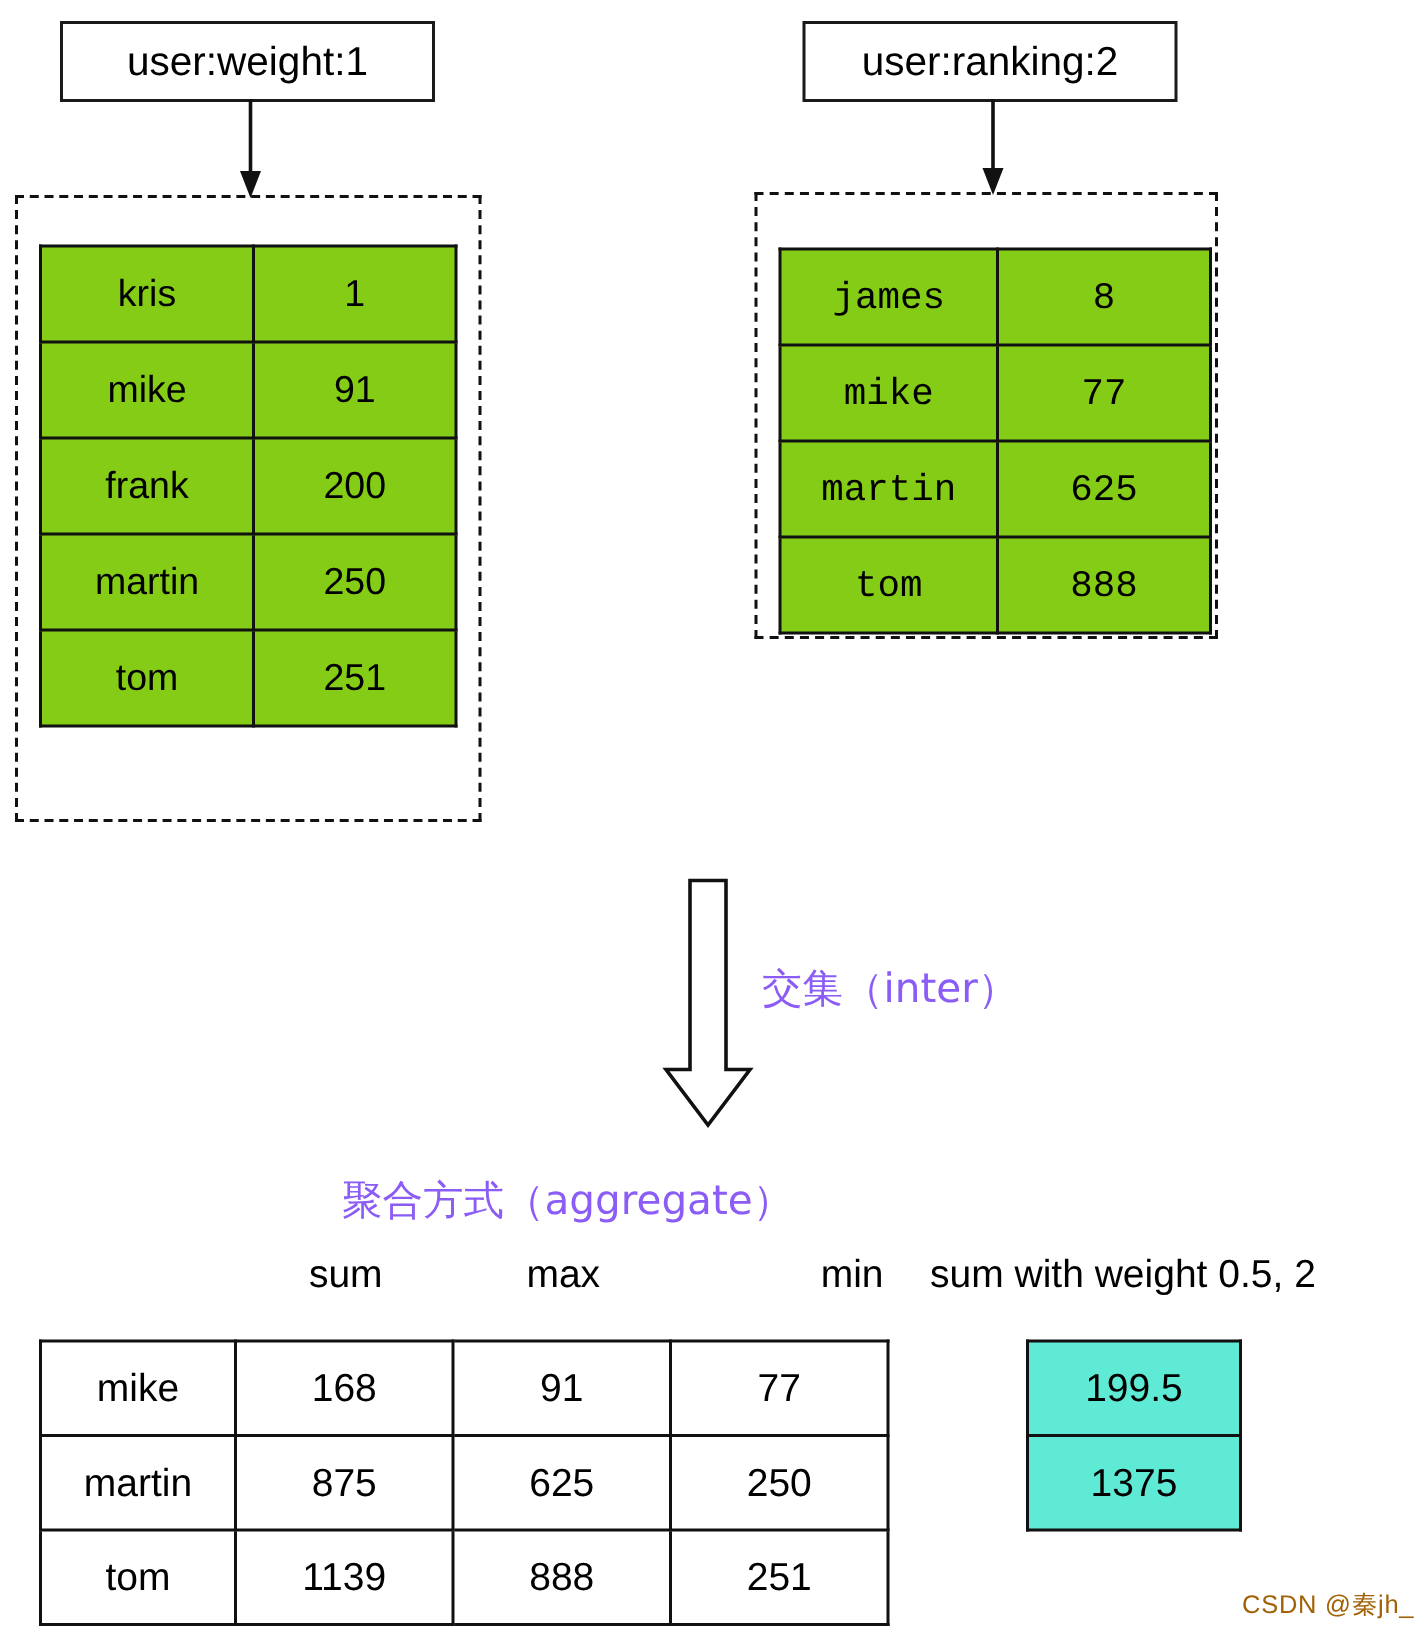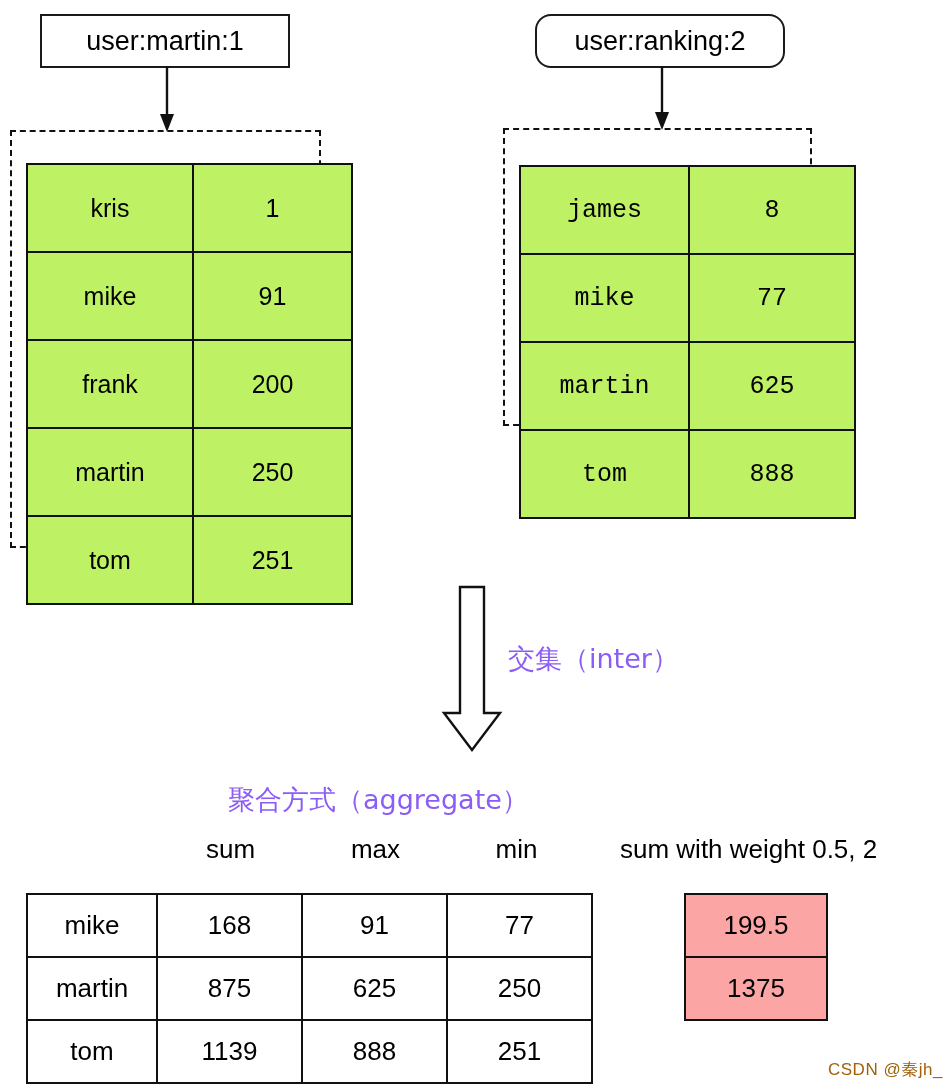--- a/index.html
+++ b/index.html
@@ -50,23 +50,23 @@
     position: absolute;
     border-collapse: collapse;
     background: #ffffff;
     table-layout: fixed;
   }
   .dtable td {
     border: 2px solid #111111;
     text-align: center;
     vertical-align: middle;
     font-size: 25px;
-    padding: 12px;
+    padding: 0;
     height: 62px;
-    background: #bef264;
+    background: #84cc16;
   }
   .dtable.set1 td.name { width: 140px; }
   .dtable.set1 td.val  { width: 133px; }
 
   .dtable.set2 td.name { width: 143px; }
   .dtable.set2 td.val  { width: 140px; }
 
   
   .agg-table td {
     border: 2px solid #111111;
@@ -85,21 +85,21 @@
 
   .w-table { position: absolute; border-collapse: collapse; table-layout: fixed; }
   .w-table td {
     border: 2px solid #111111;
     text-align: center;
     vertical-align: middle;
     font-size: 26px;
     padding: 0;
     height: 61px;
     width: 140px;
-    background: #fca5a5;
+    background: #5eead4;
   }
 
   
   .ftext {
     position: absolute;
     font-size: 26px;
     white-space: nowrap;
     color: #8b5cf6;
   }
   .ftext.cjk { font-family: "DejaVu Sans", "Liberation Sans", sans-serif; }
@@ -131,21 +131,21 @@
     white-space: nowrap;
     pointer-events: none;
   }
 </style>
 </head>
 <body>
 
 <div id="canvas">
 
   <div class="keybox" style="left:40px; top:14px; width:250px; height:54px;">
-    <span>user:martin:1</span>
+    <span>user:weight:1</span>
   </div>
 
   <svg class="thin-arrow" style="left:150px; top:66px;" width="34" height="68" viewBox="0 0 34 68">
     <line x1="17" y1="0" x2="17" y2="54" stroke="#111111" stroke-width="2.4"></line>
     <polygon points="17,66 10,48 24,48" fill="#111111"></polygon>
   </svg>
 
   <div class="dashed-box" style="left:10px; top:130px; width:311px; height:418px;"></div>
 
   <table class="dtable set1" style="left:26px; top:163px;">
@@ -166,21 +166,21 @@
         <td class="name">martin</td>
         <td class="val">250</td>
       </tr>
       <tr>
         <td class="name">tom</td>
         <td class="val">251</td>
       </tr>
     </tbody>
   </table>
 
-  <div class="keybox" style="left:535px; top:14px; width:250px; height:54px;border-radius:16px;">
+  <div class="keybox" style="left:535px; top:14px; width:250px; height:54px;">
     <span>user:ranking:2</span>
   </div>
 
   <svg class="thin-arrow" style="left:645px; top:66px;" width="34" height="66" viewBox="0 0 34 66">
     <line x1="17" y1="0" x2="17" y2="52" stroke="#111111" stroke-width="2.4"></line>
     <polygon points="17,64 10,46 24,46" fill="#111111"></polygon>
   </svg>
 
   <div class="dashed-box" style="left:503px; top:128px; width:309px; height:298px;"></div>
 
@@ -212,21 +212,21 @@
   <svg class="big-arrow" style="left:440px; top:585px;" width="64" height="168" viewBox="0 0 64 168">
     <polygon points="20,2 44,2 44,128 60,128 32,165 4,128 20,128" fill="#ffffff" stroke="#111111" stroke-width="2.4" stroke-linejoin="miter"></polygon>
   </svg>
 
   <div class="ftext cjk" style="left:508px; top:641px; font-size:27px;">交集（inter）</div>
 
   <div class="ftext cjk" style="left:228px; top:782px; font-size:27px;">聚合方式（aggregate）</div>
 
   <div class="col-head" style="left:158px; top:834px; width:145px;">sum</div>
   <div class="col-head" style="left:303px; top:834px; width:145px;">max</div>
-  <div class="col-head" style="left:444px; top:834px; width:145px;">min</div>
+  <div class="col-head" style="left:444px; top:834px; width:145px;text-align:right;">min</div>
   <div class="col-head" style="left:620px; top:834px; width:325px; text-align:left;">sum with weight 0.5, 2</div>
 
   <table class="agg-table" style="left:26px; top:893px;">
     <tbody>
       <tr>
         <td class="c0">mike</td>
         <td class="c1">168</td>
         <td class="c2">91</td>
         <td class="c3">77</td>
       </tr>

